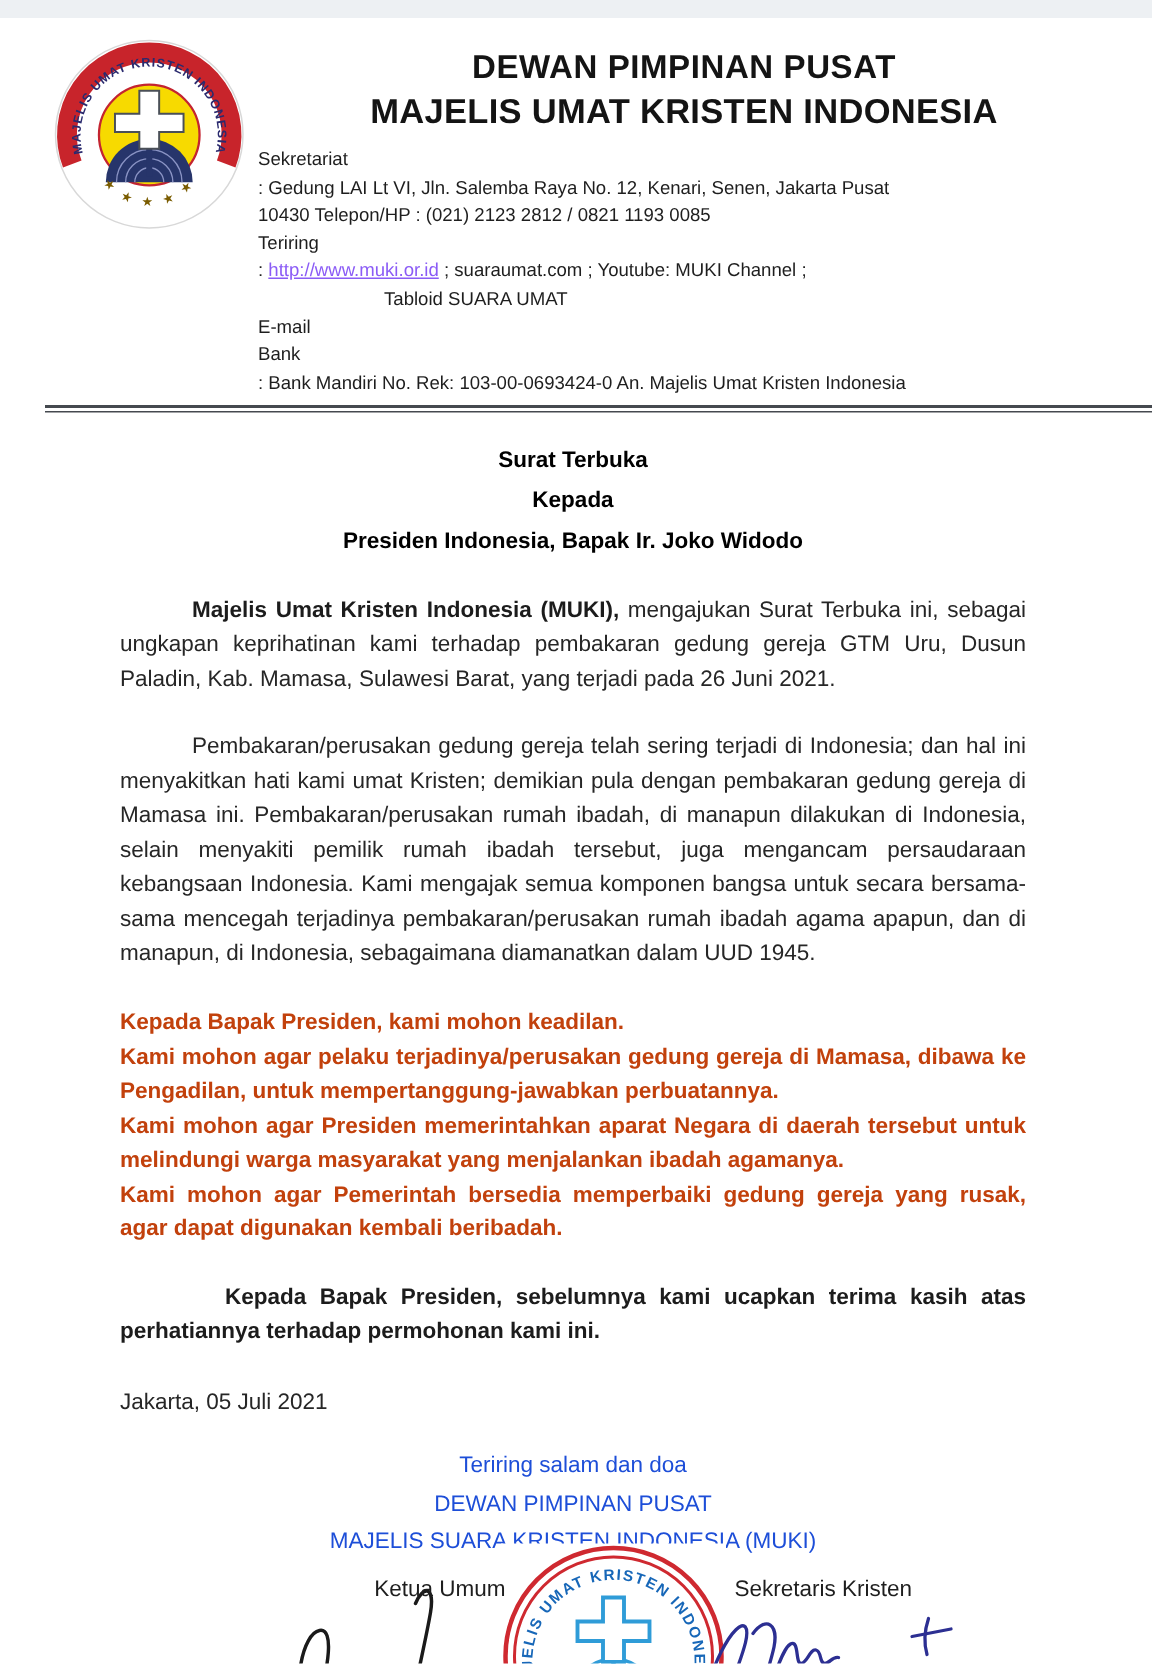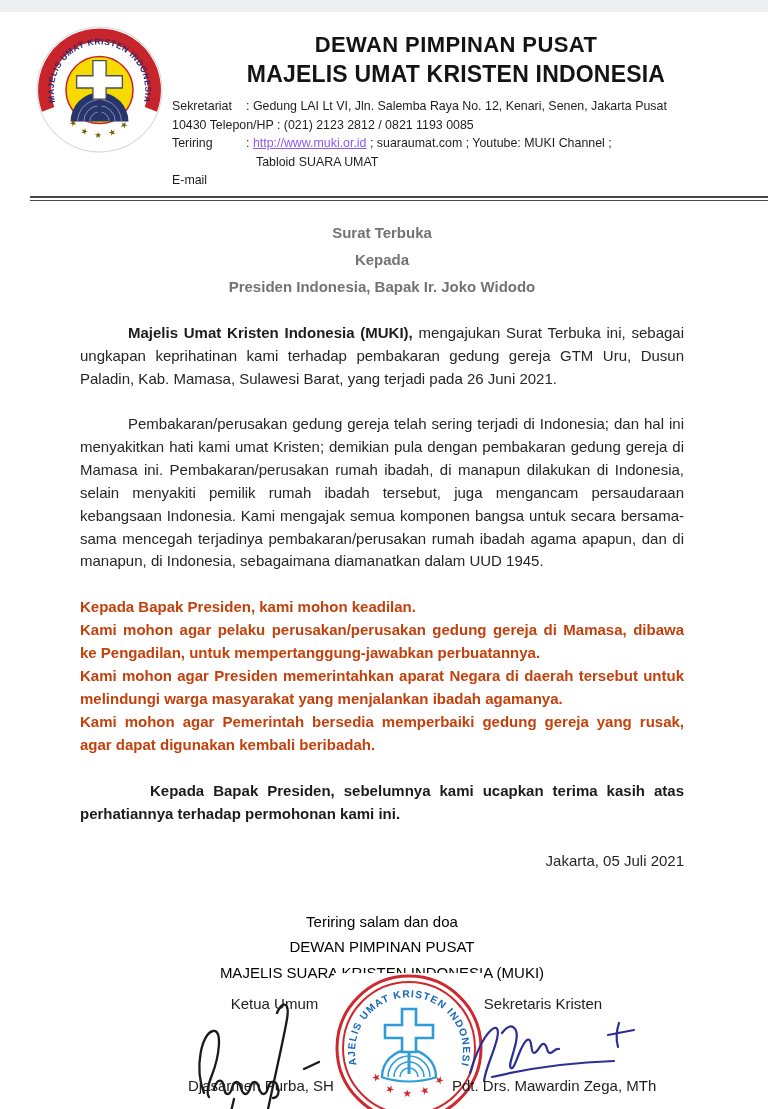--- a/index.html
+++ b/index.html
@@ -8,41 +8,41 @@
     font-family:"Liberation Sans", sans-serif;color:#262626;position:relative;
   }
   .top-band{height:12px;background:#edf0f3;}
   
   .letterhead{position:relative;padding:20px 28px 0 172px;}
   .logo-wrap{position:absolute;left:36px;top:14px;width:127px;height:127px;}
   .org-titles{text-align:center;font-weight:bold;color:#141414;line-height:1.2;}
   .org1{font-size:22px;letter-spacing:.4px;}
   .org2{font-size:23px;margin-top:3px;letter-spacing:.2px;}
   .contacts{margin-top:8px;font-size:12.4px;line-height:1.5;color:#1e1e1e;}
-  .crow{display:flex;}
+  .crow{display:flex;flex-direction:column;}
   .clabel{width:74px;flex:none;}
   .cval{flex:1;}
   .ccont{padding-left:84px;}
   a.doc-link{color:#8b5cf6;text-decoration:underline;cursor:pointer;}
   .rule{margin:6px 0 0 30px;height:2px;border-top:2px solid #45494f;border-bottom:1px solid #45494f;}
   
   .letter{padding:0 84px 0 80px;}
-  .letter-head{margin-top:18px;text-align:center;font-weight:bold;font-size:15px;line-height:1.8;color:#737373;}
+  .letter-head{margin-top:18px;text-align:center;font-weight:bold;font-size:15px;line-height:1.8;color:#000000;}
   .p{font-size:15px;line-height:1.53;text-align:justify;margin:22px 0 0 0;}
   .indent{text-indent:48px;}
   .bold{font-weight:bold;color:#1c1c1c;}
   .requests{margin-top:23px;}
   .req{font-size:15px;line-height:1.53;text-align:justify;font-weight:bold;color:#c2410c;}
   .closing{margin-top:23px;text-indent:70px;}
-  .date-line{margin-top:26px;text-align:right;font-size:15px;}
-  .signoff{margin-top:40px;text-align:center;font-size:15px;line-height:1.7;color:#000000;}
+  .date-line{margin-top:26px;text-align:left;font-size:15px;}
+  .signoff{margin-top:21px;text-align:center;font-size:15px;line-height:1.7;color:#1d4ed8;}
   
   .sig-area{position:relative;height:182px;margin-top:4px;}
   .stamp-wrap{position:absolute;left:334px;top:-16px;width:150px;height:150px;background:#fff;}
-  .sig-title{position:absolute;top:6px;font-size:15px;color:#1e1e1e;text-align:center;}
+  .sig-title{position:absolute;top:6px;font-size:15px;color:#1e1e1e;text-align:right;}
   .sig-title.left{left:212px;width:125px;}
   .sig-title.right{left:478px;width:130px;}
   .sig-name{position:absolute;top:88px;font-size:15px;color:#1e1e1e;white-space:nowrap;}
   .sig-name.left{left:188px;width:165px;}
   .sig-name.right{left:452px;width:218px;}
   .sig-svg{position:absolute;pointer-events:none;}
   .sig-svg.left{left:182px;top:8px;width:170px;height:172px;}
   .sig-svg.right{left:456px;top:14px;width:196px;height:96px;}
 </style>
 </head>
@@ -89,40 +89,44 @@
     </div>
     <div>10430 Telepon/HP : (021) 2123 2812 / 0821 1193 0085</div>
     <div class="crow">
       <span class="clabel">Teriring</span>
       <span class="cval"><span>: </span><a class="doc-link">http://www.muki.or.id</a><span> ; suaraumat.com ; Youtube: MUKI Channel ;</span></span>
     </div>
     <div class="ccont">Tabloid SUARA UMAT</div>
     <div class="crow">
       <span class="clabel">E-mail</span>
     </div>
+    <div class="crow">
+      <span class="clabel">Bank</span>
+      <span class="cval">: Bank Mandiri No. Rek: 103-00-0693424-0 An. Majelis Umat Kristen Indonesia</span>
+    </div>
   </div>
 </div>
 
 <div class="rule"></div>
 
 <div class="letter">
 
   <div class="letter-head">
     <div>Surat Terbuka</div>
     <div>Kepada</div>
     <div>Presiden Indonesia, Bapak Ir. Joko Widodo</div>
   </div>
 
   <p class="p indent"><span class="bold">Majelis Umat Kristen Indonesia (MUKI),</span><span> mengajukan Surat Terbuka ini, sebagai ungkapan keprihatinan kami terhadap pembakaran gedung gereja GTM Uru, Dusun Paladin, Kab. Mamasa, Sulawesi Barat, yang terjadi pada 26 Juni 2021.</span></p>
 
   <p class="p indent">Pembakaran/perusakan gedung gereja telah sering terjadi di Indonesia; dan hal ini menyakitkan hati kami umat Kristen; demikian pula dengan pembakaran gedung gereja di Mamasa ini. Pembakaran/perusakan rumah ibadah, di manapun dilakukan di Indonesia, selain menyakiti pemilik rumah ibadah tersebut, juga mengancam persaudaraan kebangsaan Indonesia. Kami mengajak semua komponen bangsa untuk secara bersama-sama mencegah terjadinya pembakaran/perusakan rumah ibadah agama apapun, dan di manapun, di Indonesia, sebagaimana diamanatkan dalam UUD 1945.</p>
 
   <div class="requests">
     <div class="req">Kepada Bapak Presiden, kami mohon keadilan.</div>
-    <div class="req">Kami mohon agar pelaku perusakan/perusakan gedung gereja di Mamasa, dibawa ke Pengadilan, untuk mempertanggung-jawabkan perbuatannya.</div>
+    <div class="req">Kami mohon agar pelaku terjadinya/perusakan gedung gereja di Mamasa, dibawa ke Pengadilan, untuk mempertanggung-jawabkan perbuatannya.</div>
     <div class="req">Kami mohon agar Presiden memerintahkan aparat Negara di daerah tersebut untuk melindungi warga masyarakat yang menjalankan ibadah agamanya.</div>
     <div class="req">Kami mohon agar Pemerintah bersedia memperbaiki gedung gereja yang rusak, agar dapat digunakan kembali beribadah.</div>
   </div>
 
   <p class="p bold closing">Kepada Bapak Presiden, sebelumnya kami ucapkan terima kasih atas perhatiannya terhadap permohonan kami ini.</p>
 
   <div class="date-line">Jakarta, 05 Juli 2021</div>
 
   <div class="signoff">
     <div>Teriring salam dan doa</div>

